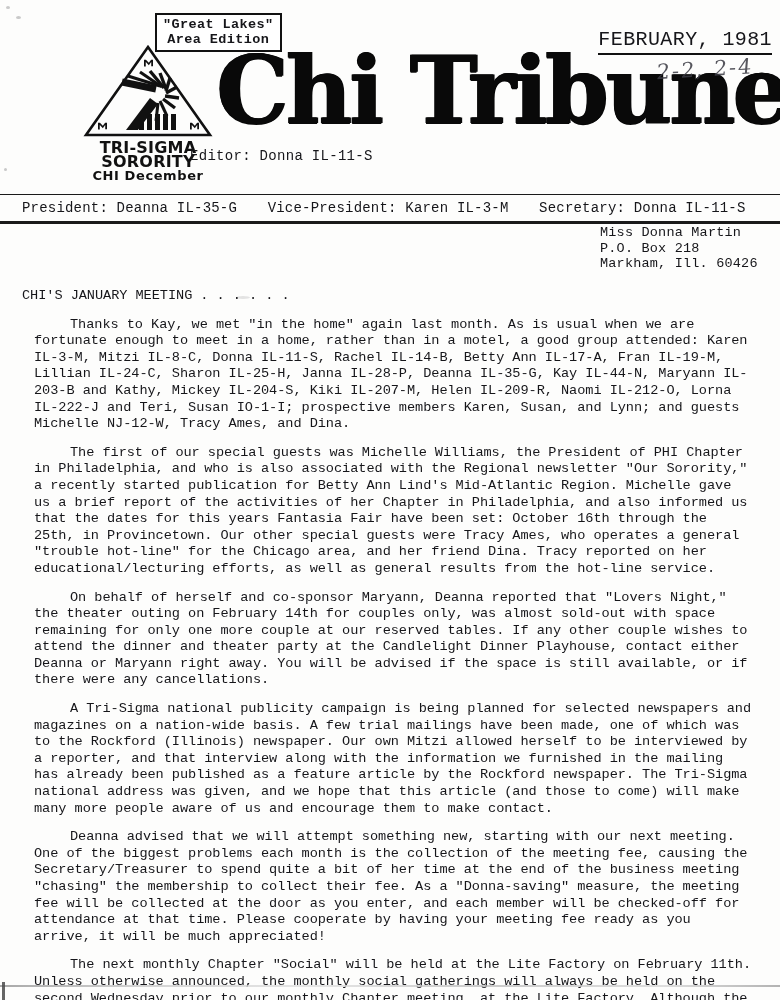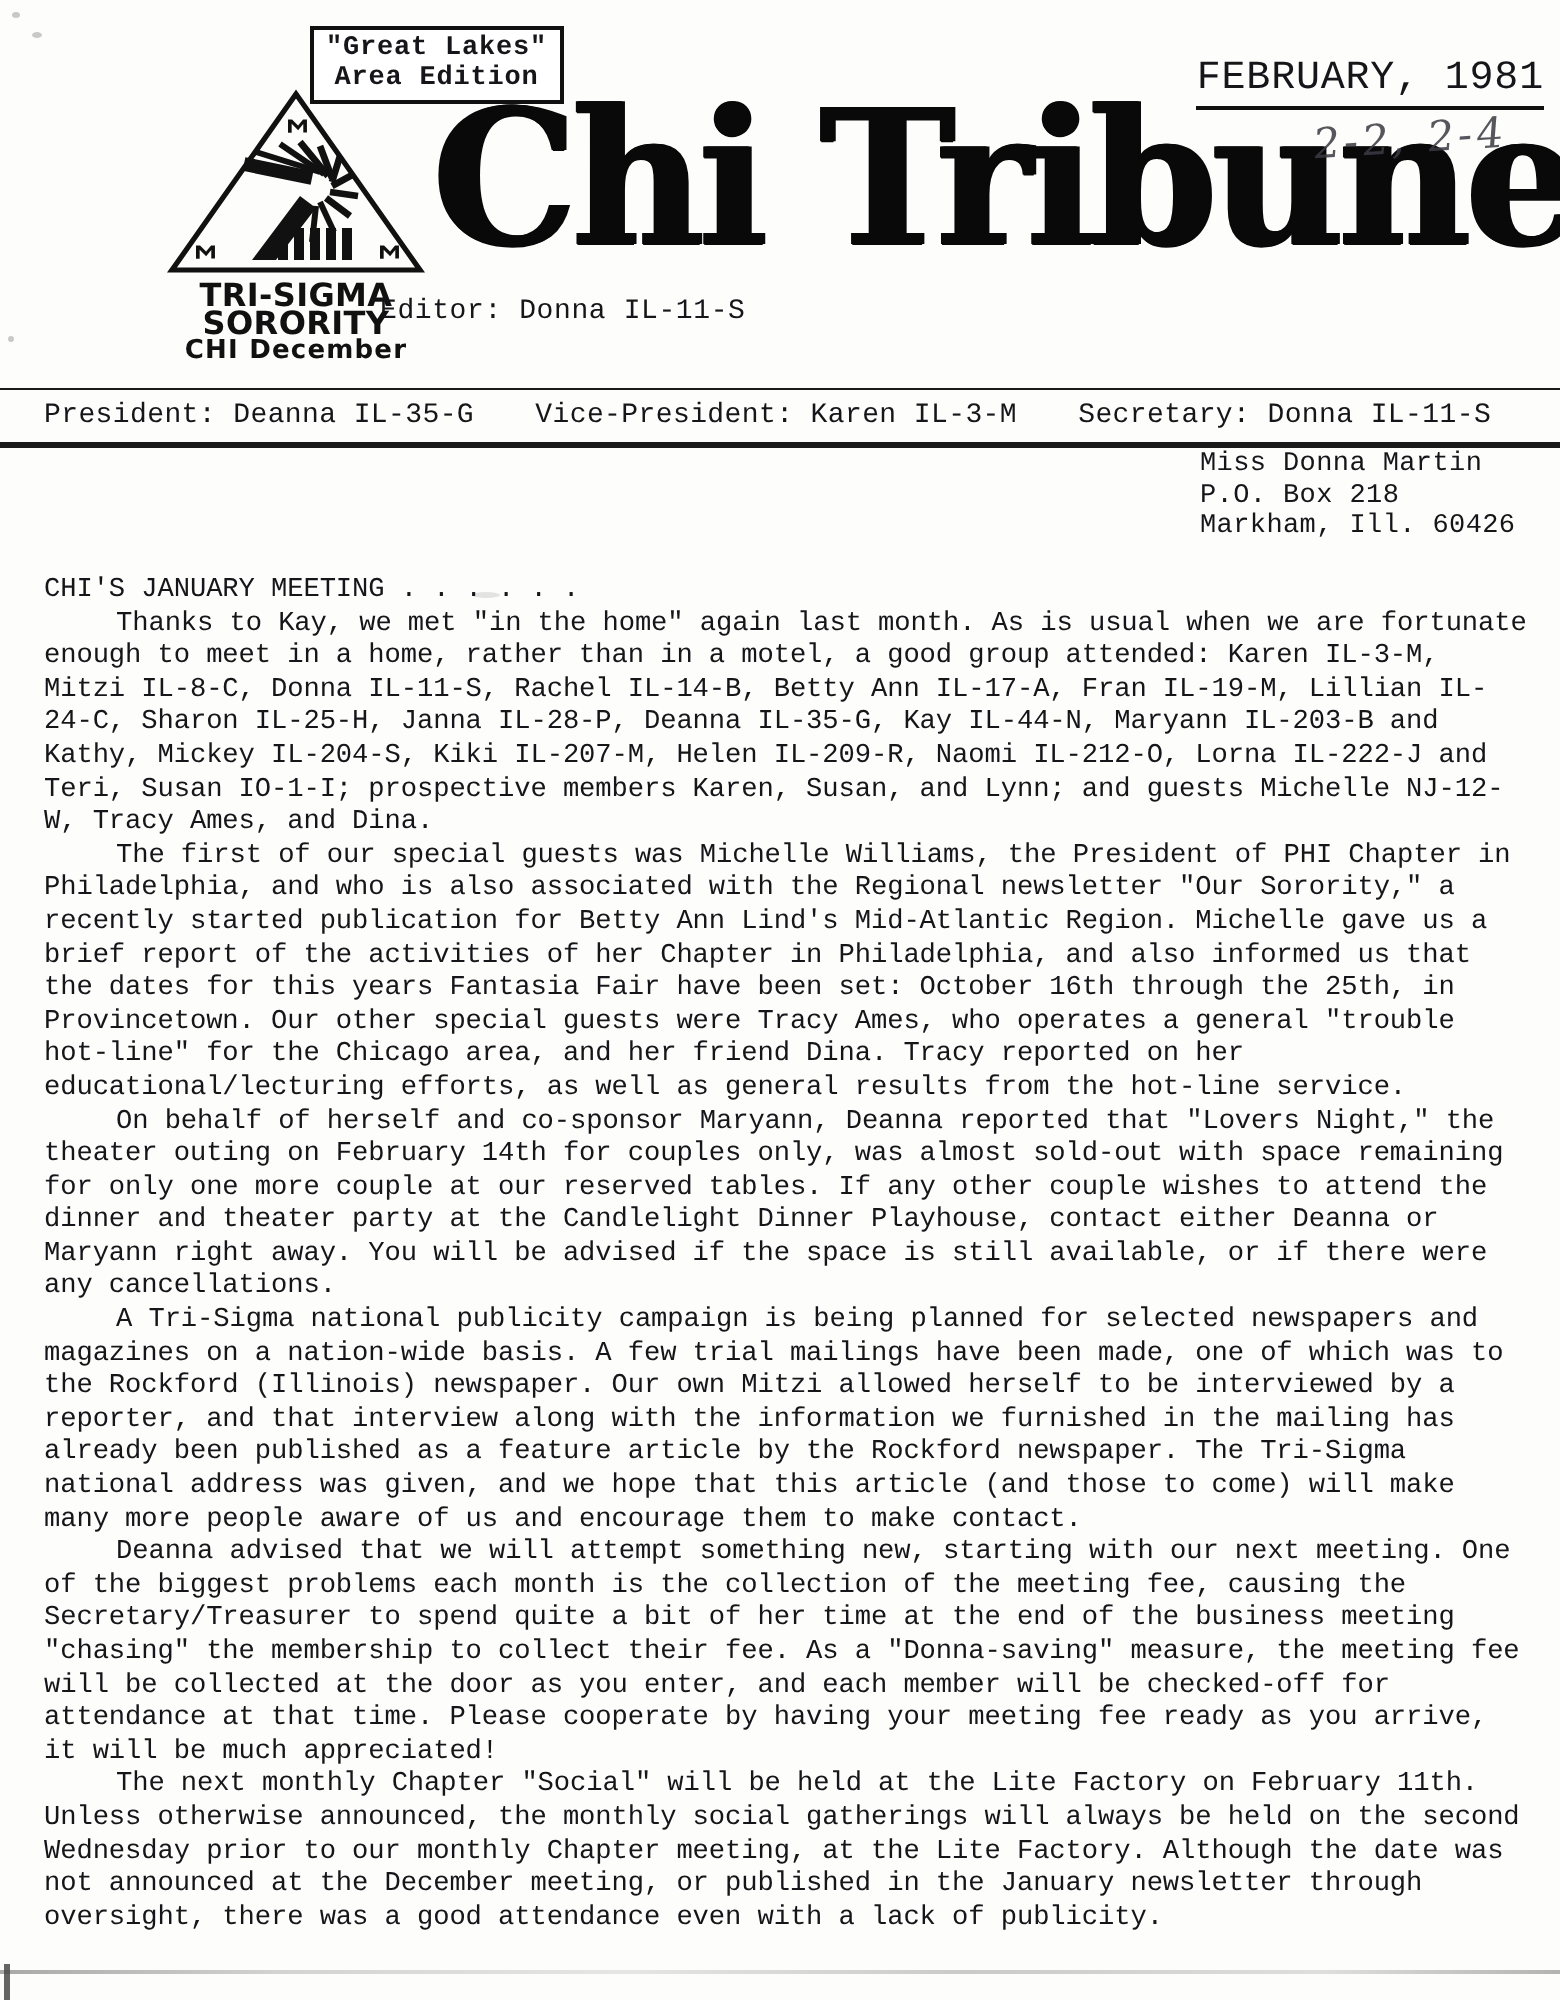--- a/index.html
+++ b/index.html
@@ -159,21 +159,21 @@
     width: 744px;
     font-size: 13.6px;
     line-height: 16.6px;
     letter-spacing: -0.05px;
   }
   #section-heading {
     white-space: nowrap;
     margin-bottom: 0;
   }
   #body p {
-    margin: 0;
+    margin: 12px;
     text-indent: 36px;
     white-space: normal;
   }
 
   
   #scan-edge {
     position: absolute;
     left: 0;
     top: 985px;
     width: 780px;

